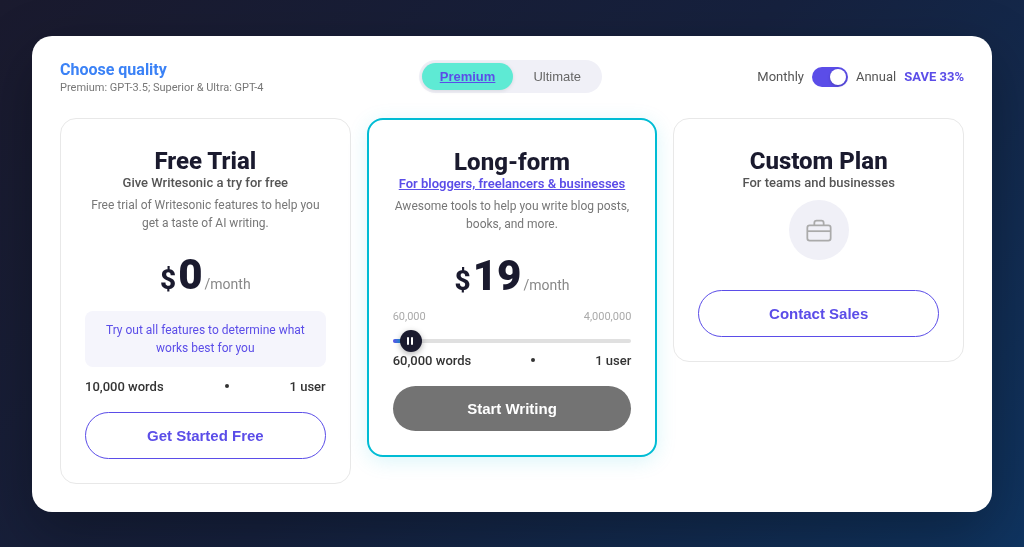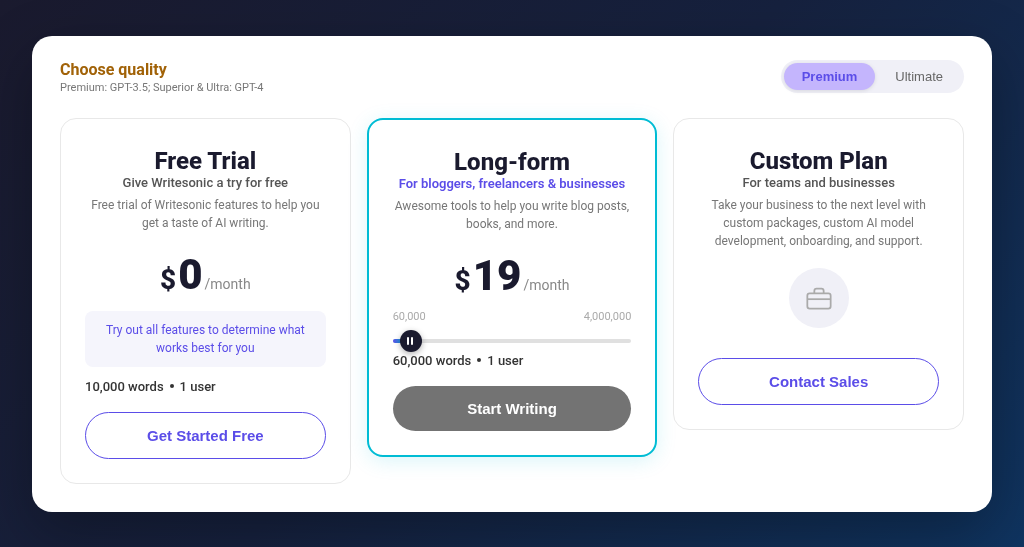--- a/index.html
+++ b/index.html
@@ -22,21 +22,21 @@
     }
     .top-bar {
       display: flex;
       align-items: center;
       justify-content: space-between;
       margin-bottom: 24px;
     }
     .quality-label h2 {
       font-size: 16px;
       font-weight: 700;
-      color: #a16207;
+      color: #3b82f6;
     }
     .quality-label p {
       font-size: 11px;
       color: #777;
       margin-top: 2px;
     }
     .plan-tabs {
       display: flex;
       background: #f0f0f7;
       border-radius: 20px;
@@ -47,24 +47,25 @@
       padding: 6px 18px;
       border-radius: 16px;
       font-size: 13px;
       font-weight: 500;
       cursor: pointer;
       border: none;
       background: transparent;
       color: #666;
     }
     .plan-tab.active {
-      background: #c4b5fd;
+      background: #5eead4;
       color: #5b4de8;
       font-weight: 600;
       box-shadow: 0 1px 4px rgba(0,0,0,0.1);
+      text-decoration: underline;
     }
     .billing-toggle {
       display: flex;
       align-items: center;
       gap: 8px;
       font-size: 13px;
       color: #555;
     }
     .toggle-track {
       width: 36px;
@@ -115,20 +116,21 @@
     }
     .plan-subtitle {
       font-size: 13px;
       color: #555;
       margin-bottom: 6px;
       font-weight: 500;
     }
     .plan-subtitle.accent {
       color: #5b4de8;
       font-weight: 600;
+      text-decoration: underline;
     }
     .plan-desc {
       font-size: 12px;
       color: #777;
       line-height: 1.5;
       margin-bottom: 18px;
     }
     .plan-price {
       font-size: 42px;
       font-weight: 900;
@@ -160,21 +162,21 @@
     .words-note span {
       color: #5b4de8;
     }
     .words-count {
       font-size: 13px;
       color: #333;
       font-weight: 500;
       margin: 10px 0 18px;
       display: flex;
       align-items: center;
-      justify-content: flex-start;
+      justify-content: space-between;
       gap: 6px;
     }
     .words-count .dot {
       width: 4px;
       height: 4px;
       background: #333;
       border-radius: 50%;
       display: inline-block;
     }
     .btn {
@@ -276,20 +278,28 @@
     <div class="quality-label">
       <h2>Choose quality</h2>
       <p>Premium: GPT-3.5; Superior &amp; Ultra: GPT-4</p>
     </div>
 
     <div class="plan-tabs">
       <button class="plan-tab active">Premium</button>
       <button class="plan-tab">Ultimate</button>
     </div>
 
+    <div class="billing-toggle">
+      <span>Monthly</span>
+      <div class="toggle-track">
+        <div class="toggle-thumb"></div>
+      </div>
+      <span>Annual</span>
+      <span class="save-label">SAVE 33%</span>
+    </div>
   </div>
 
   <div class="plans-grid">
 
     <div class="plan-card">
       <h2 class="plan-title">Free Trial</h2>
       <p class="plan-subtitle">Give Writesonic a try for free</p>
       <p class="plan-desc">Free trial of Writesonic features to help you get a taste of AI writing.</p>
       <div class="plan-price">
         <span class="currency">$</span>
@@ -330,21 +340,20 @@
         <span>60,000 words</span>
         <span class="dot"></span>
         <span>1 user</span>
       </div>
       <button class="btn btn-primary">Start Writing</button>
     </div>
 
     <div class="plan-card">
       <h2 class="plan-title">Custom Plan</h2>
       <p class="plan-subtitle">For teams and businesses</p>
-      <p class="plan-desc">Take your business to the next level with custom packages, custom AI model development, onboarding, and support.</p>
       <div class="briefcase-icon">
         <svg viewBox="0 0 24 24">
           <rect x="2" y="8" width="20" height="13" rx="2" ry="2"></rect>
           <path d="M16 8V6a2 2 0 0 0-2-2h-4a2 2 0 0 0-2 2v2"></path>
           <line x1="12" y1="13" x2="12" y2="13"></line>
           <line x1="2" y1="13" x2="22" y2="13"></line>
         </svg>
       </div>
       <button class="btn btn-outline-gray">Contact Sales</button>
     </div>

